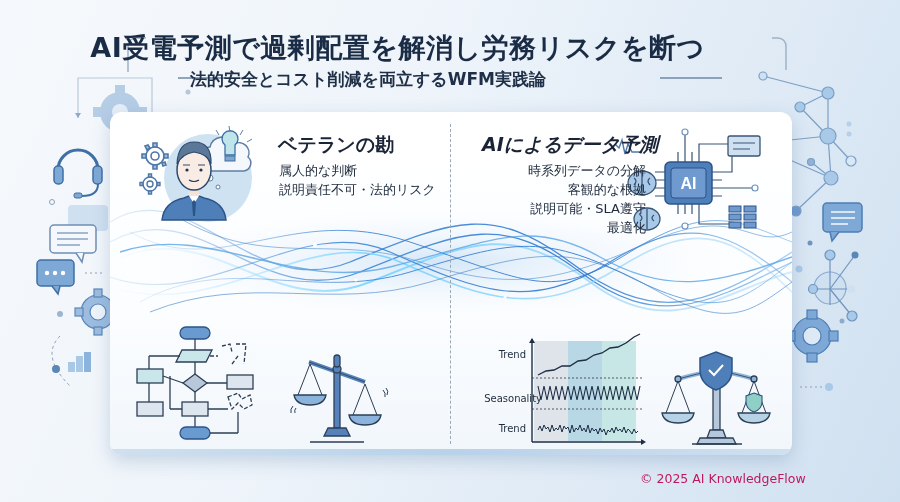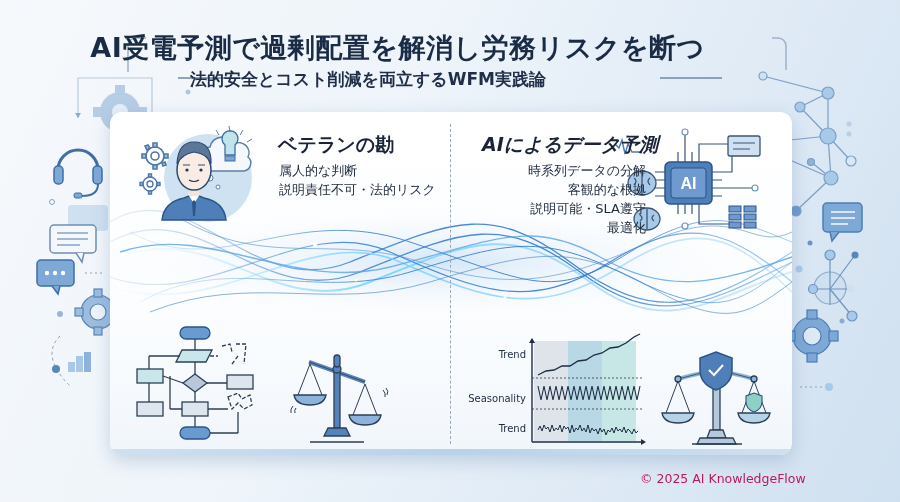--- a/index.html
+++ b/index.html
@@ -396,19 +396,19 @@
 
   <div class="right-head">AIによるデータ予測</div>
   <div class="right-list">
     <div>時系列データの分解</div>
     <div>客観的な根拠</div>
     <div>説明可能・SLA遵守</div>
     <div>最適化</div>
   </div>
 
   <div class="chart-label" style="left:356px; top:237px;">Trend</div>
-  <div class="chart-label" style="left:356px; top:281px;">Seasonality</div>
+  <div class="chart-label" style="left:372px; top:281px;">Seasonality</div>
   <div class="chart-label" style="left:356px; top:311px;">Trend</div>
 
   <div class="card-bottom-strip"></div>
 </div>
 
 <div class="footer">© 2025 AI KnowledgeFlow</div>
 
 </body></html>

